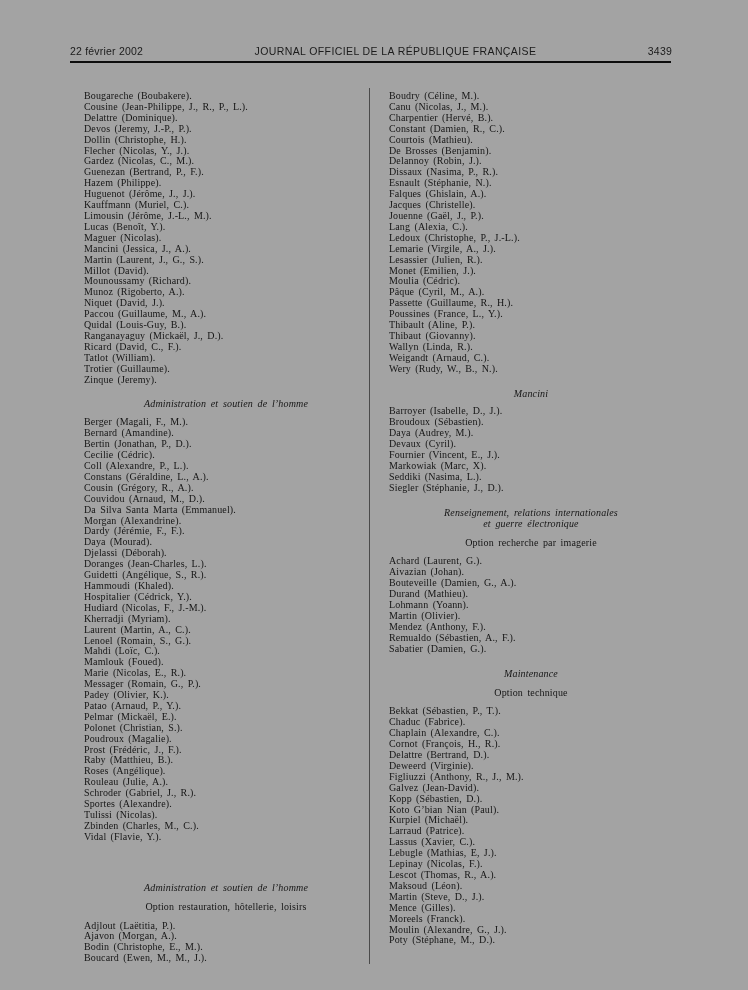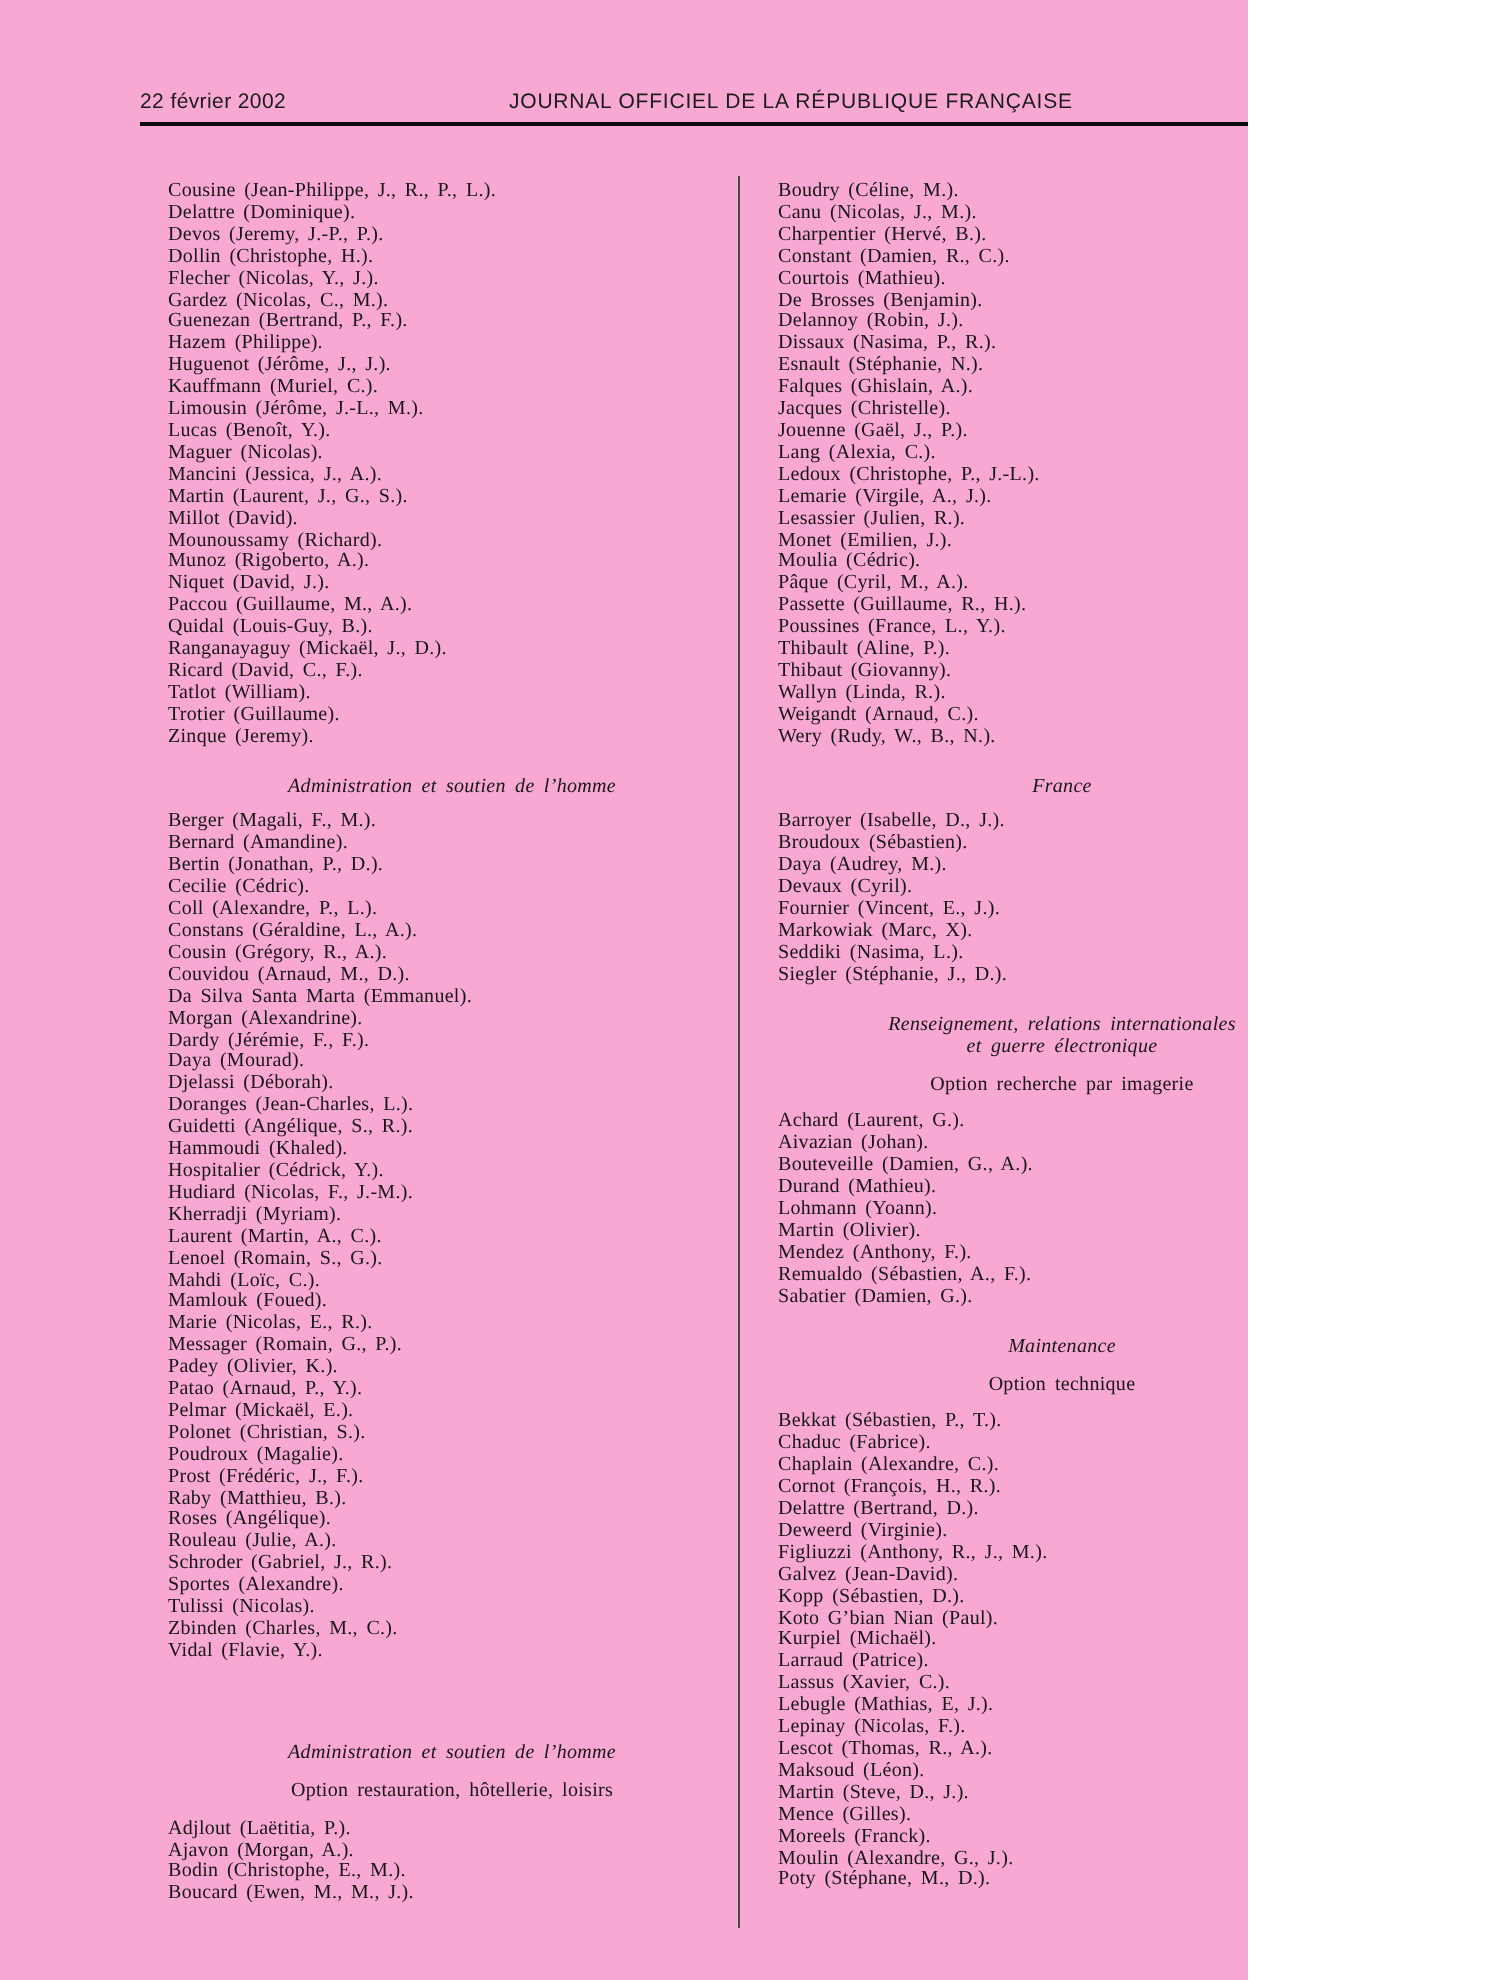--- a/index.html
+++ b/index.html
@@ -2,23 +2,23 @@
 <html><head>
 <meta charset="utf-8">
 <style>
   html, body {
     margin: 0;
     padding: 0;
     background: #ffffff;
   }
   .page {
     position: relative;
-    width: 624px;
+    width: 748px;
     height: 990px;
-    background: #f9a8d4;
+    background: #a3a3a3;
     font-family: "Liberation Serif", serif;
     color: #161616;
     overflow: hidden;
   }
   
   .header {
     position: absolute;
     top: 45px;
     left: 70px;
     width: 602px;
@@ -92,20 +92,21 @@
   <div class="header">
     <span class="h-date">22 février 2002</span>
     <span class="h-title">JOURNAL OFFICIEL DE LA RÉPUBLIQUE FRANÇAISE</span>
     <span class="h-page">3439</span>
   </div>
 
   <div class="header-rule"></div>
 
   <section class="col" id="col-left">
       <div class="section">
+        <div class="entry">Bougareche (Boubakere).</div>
         <div class="entry">Cousine (Jean-Philippe, J., R., P., L.).</div>
         <div class="entry">Delattre (Dominique).</div>
         <div class="entry">Devos (Jeremy, J.-P., P.).</div>
         <div class="entry">Dollin (Christophe, H.).</div>
         <div class="entry">Flecher (Nicolas, Y., J.).</div>
         <div class="entry">Gardez (Nicolas, C., M.).</div>
         <div class="entry">Guenezan (Bertrand, P., F.).</div>
         <div class="entry">Hazem (Philippe).</div>
         <div class="entry">Huguenot (Jérôme, J., J.).</div>
         <div class="entry">Kauffmann (Muriel, C.).</div>
@@ -201,21 +202,21 @@
         <div class="entry">Pâque (Cyril, M., A.).</div>
         <div class="entry">Passette (Guillaume, R., H.).</div>
         <div class="entry">Poussines (France, L., Y.).</div>
         <div class="entry">Thibault (Aline, P.).</div>
         <div class="entry">Thibaut (Giovanny).</div>
         <div class="entry">Wallyn (Linda, R.).</div>
         <div class="entry">Weigandt (Arnaud, C.).</div>
         <div class="entry">Wery (Rudy, W., B., N.).</div>
       </div>
       <div class="section">
-        <div class="sec-heading">France</div>
+        <div class="sec-heading">Mancini</div>
         <div class="entry">Barroyer (Isabelle, D., J.).</div>
         <div class="entry">Broudoux (Sébastien).</div>
         <div class="entry">Daya (Audrey, M.).</div>
         <div class="entry">Devaux (Cyril).</div>
         <div class="entry">Fournier (Vincent, E., J.).</div>
         <div class="entry">Markowiak (Marc, X).</div>
         <div class="entry">Seddiki (Nasima, L.).</div>
         <div class="entry">Siegler (Stéphanie, J., D.).</div>
       </div>
       <div class="section">

